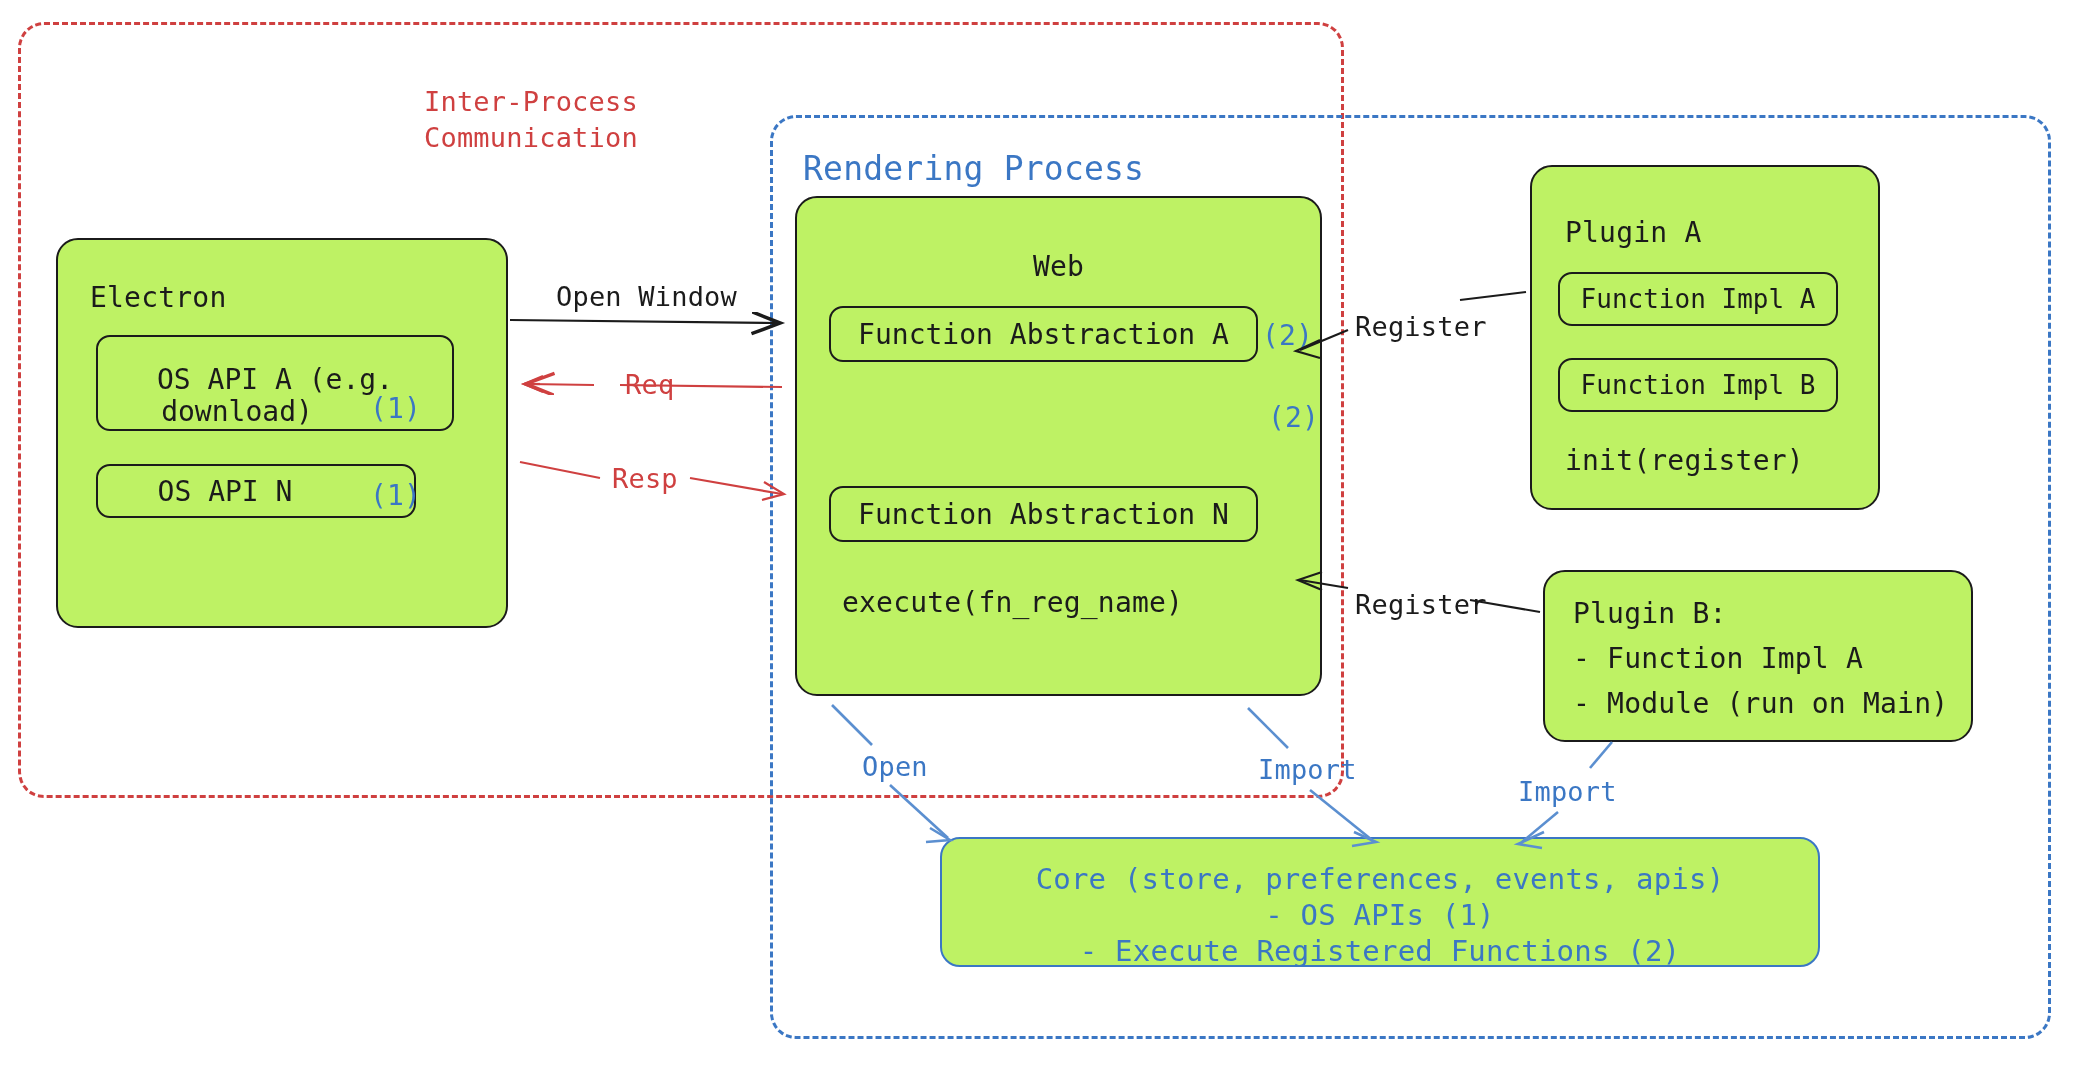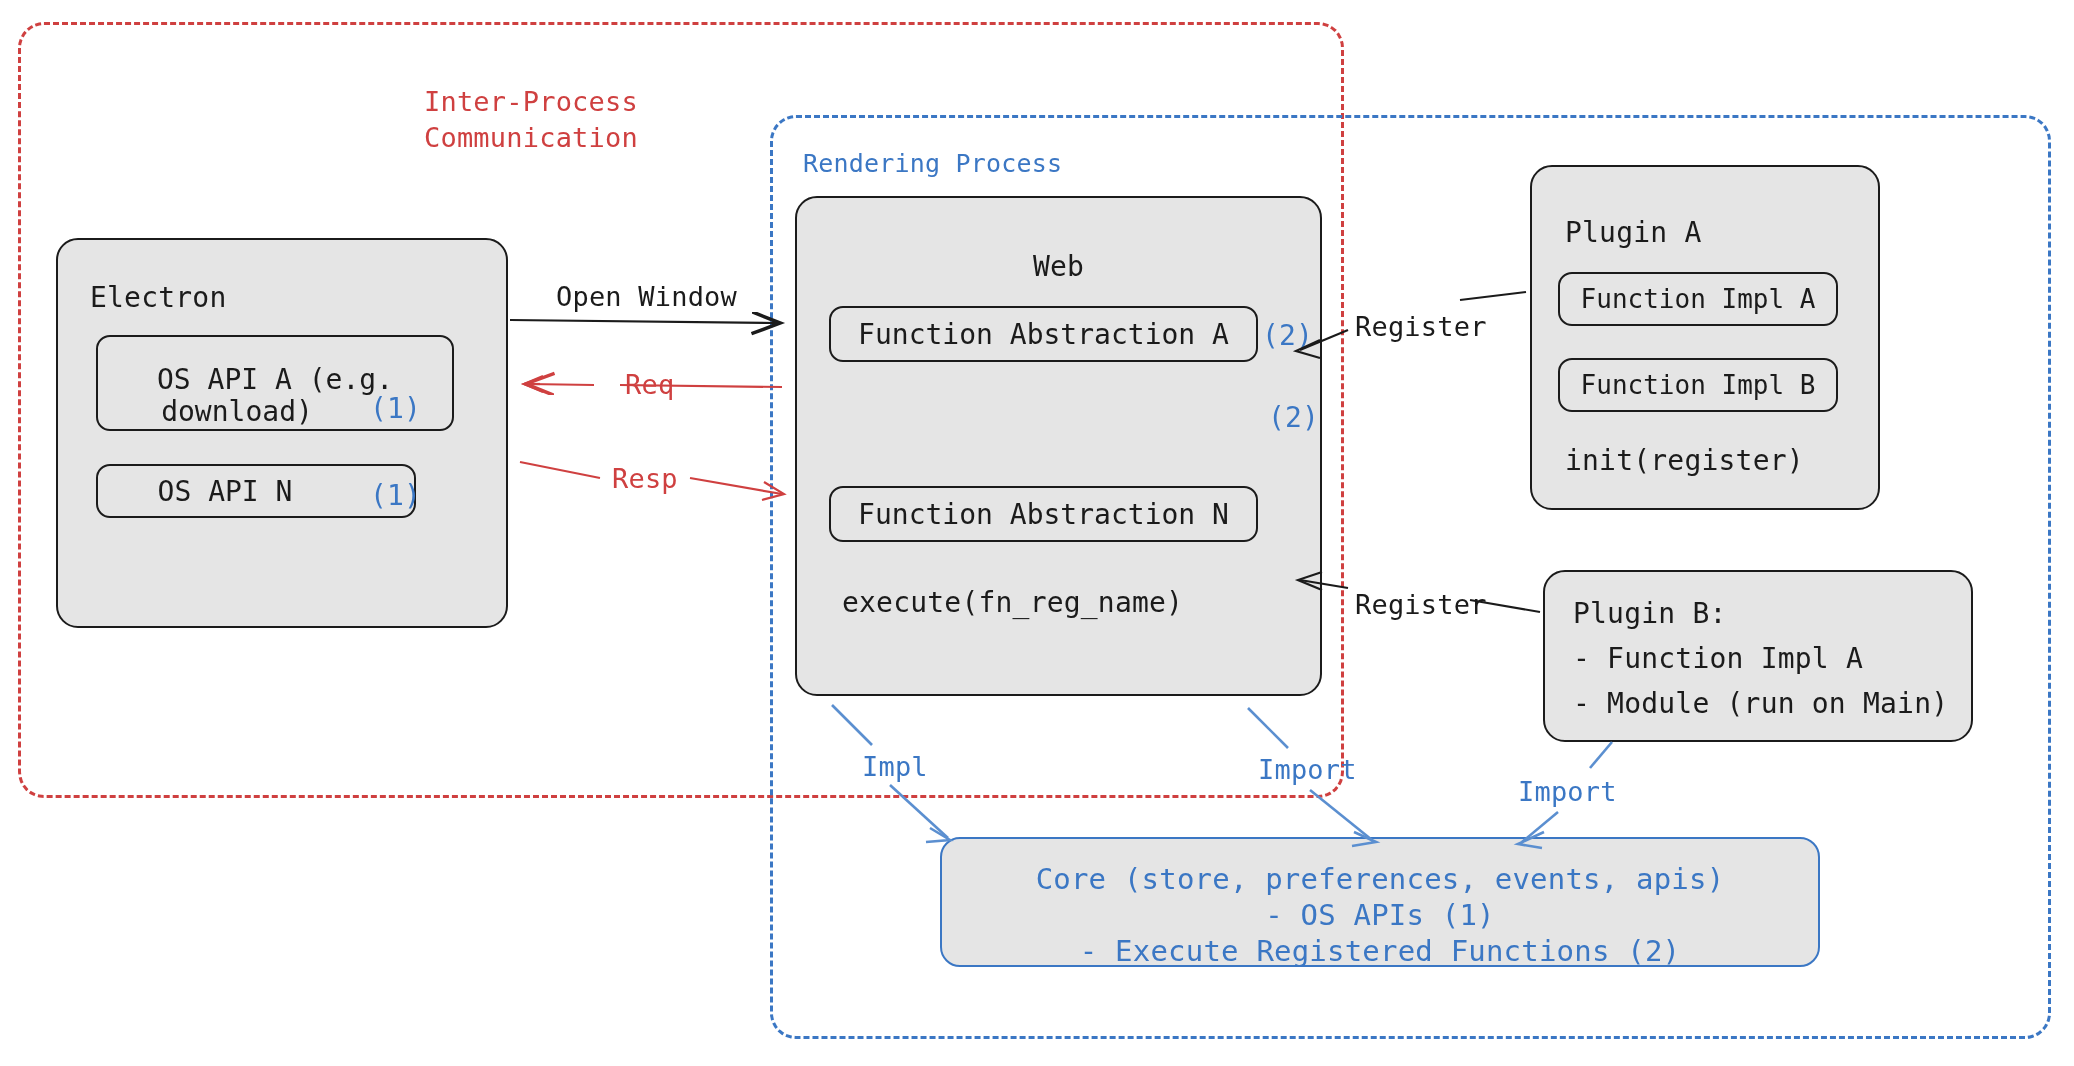--- a/index.html
+++ b/index.html
@@ -30,21 +30,21 @@
     border: 3px dashed #3b77c4;
     border-radius: 26px;
     background: transparent;
   }
 
   
   .box {
     position: absolute;
     border: 2.5px solid #1b1b1b;
     border-radius: 22px;
-    background: #e5e5e5;
+    background: #bef264;
     box-sizing: border-box;
   }
   .box.inner {
     border-width: 2px;
     border-radius: 14px;
   }
   .box.core {
     border: 2.5px solid #3b77c4;
     border-radius: 20px;
   }
@@ -54,21 +54,21 @@
     position: absolute;
     color: #1b1b1b;
     white-space: pre;
     line-height: 1.28;
     letter-spacing: 0.2px;
   }
   .red   { color: #cf4040; }
   .blue  { color: #3b77c4; }
 
   .t-ipc      { font-size: 27px; line-height: 1.35; }
-  .t-render   { font-size: 25px; }
+  .t-render   { font-size: 33px; }
   .t-boxtitle { font-size: 28px; }
   .t-item     { font-size: 28px; }
   .t-marker   { font-size: 28px; }
   .t-edge     { font-size: 27px; }
   .t-core     { font-size: 29px; line-height: 1.45; text-align: center; }
 
   .center { text-align: center; }
 
   
   .pill-text {
@@ -154,21 +154,21 @@
   <div class="box core" style="left:940px; top:837px; width:880px; height:130px;"></div>
   <div class="label blue t-core" style="left:940px; top:858px; width:880px;">Core (store, preferences, events, apis)</div>
   <div class="label blue t-core" style="left:940px; top:894px; width:880px;">- OS APIs (1)</div>
   <div class="label blue t-core" style="left:940px; top:930px; width:880px;">- Execute Registered Functions (2)</div>
 
   <div class="label t-edge" style="left:556px; top:280px;">Open Window</div>
   <div class="label red t-edge" style="left:625px; top:368px;">Req</div>
   <div class="label red t-edge" style="left:612px; top:462px;">Resp</div>
   <div class="label t-edge" style="left:1355px; top:310px;">Register</div>
   <div class="label t-edge" style="left:1355px; top:588px;">Register</div>
-  <div class="label blue t-edge" style="left:862px; top:750px;">Impl</div>
+  <div class="label blue t-edge" style="left:862px; top:750px;">Open</div>
   <div class="label blue t-edge" style="left:1258px; top:753px;">Import</div>
   <div class="label blue t-edge" style="left:1518px; top:775px;">Import</div>
 
   <svg class="overlay" viewBox="0 0 2074 1066">
     <defs>
       <marker id="arrow-black" markerWidth="16" markerHeight="16" refX="12" refY="5" orient="auto">
         <path d="M0,0 L13,5 L0,10" fill="none" stroke="#1b1b1b" stroke-width="1.6"></path>
       </marker>
       <marker id="arrow-red" markerWidth="16" markerHeight="16" refX="12" refY="5" orient="auto">
         <path d="M0,0 L13,5 L0,10" fill="none" stroke="#cf4040" stroke-width="1.6"></path>

